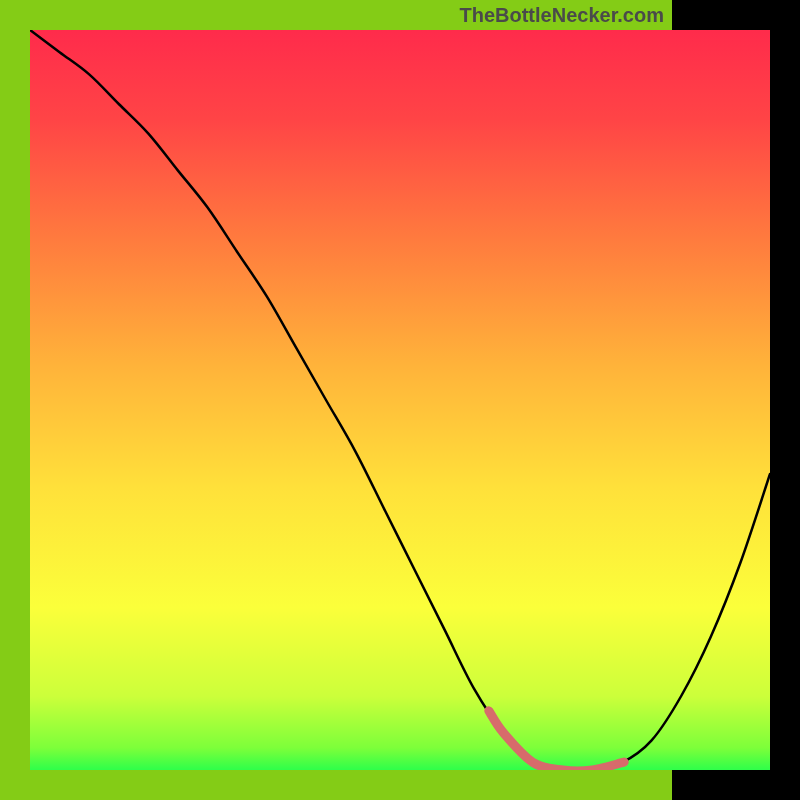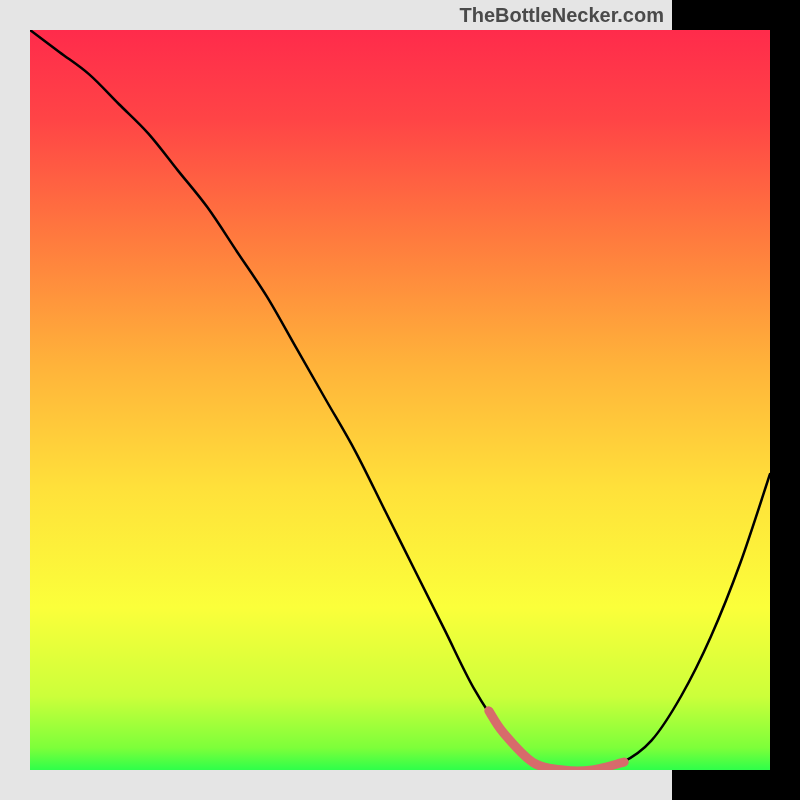--- a/index.html
+++ b/index.html
@@ -1,17 +1,17 @@
 <!DOCTYPE html>
 <html><head>
 <meta charset="utf-8">
 <style>
   * { margin: 0; padding: 0; box-sizing: border-box; }
   html, body { width: 800px; height: 800px; background: #000; overflow: hidden; }
-  .container { position: relative; width: 672px; height: 800px; background: #e5e5e5; padding-left: 37px; }
+  .container { position: relative; width: 672px; height: 800px; background: #84cc16; padding-left: 37px; }
   .watermark {
     position: absolute;
     top: 4px;
     right: 8px;
     font-family: Arial, sans-serif;
     font-size: 20px;
     font-weight: bold;
     color: #4a4a4a;
     z-index: 10;
   }

